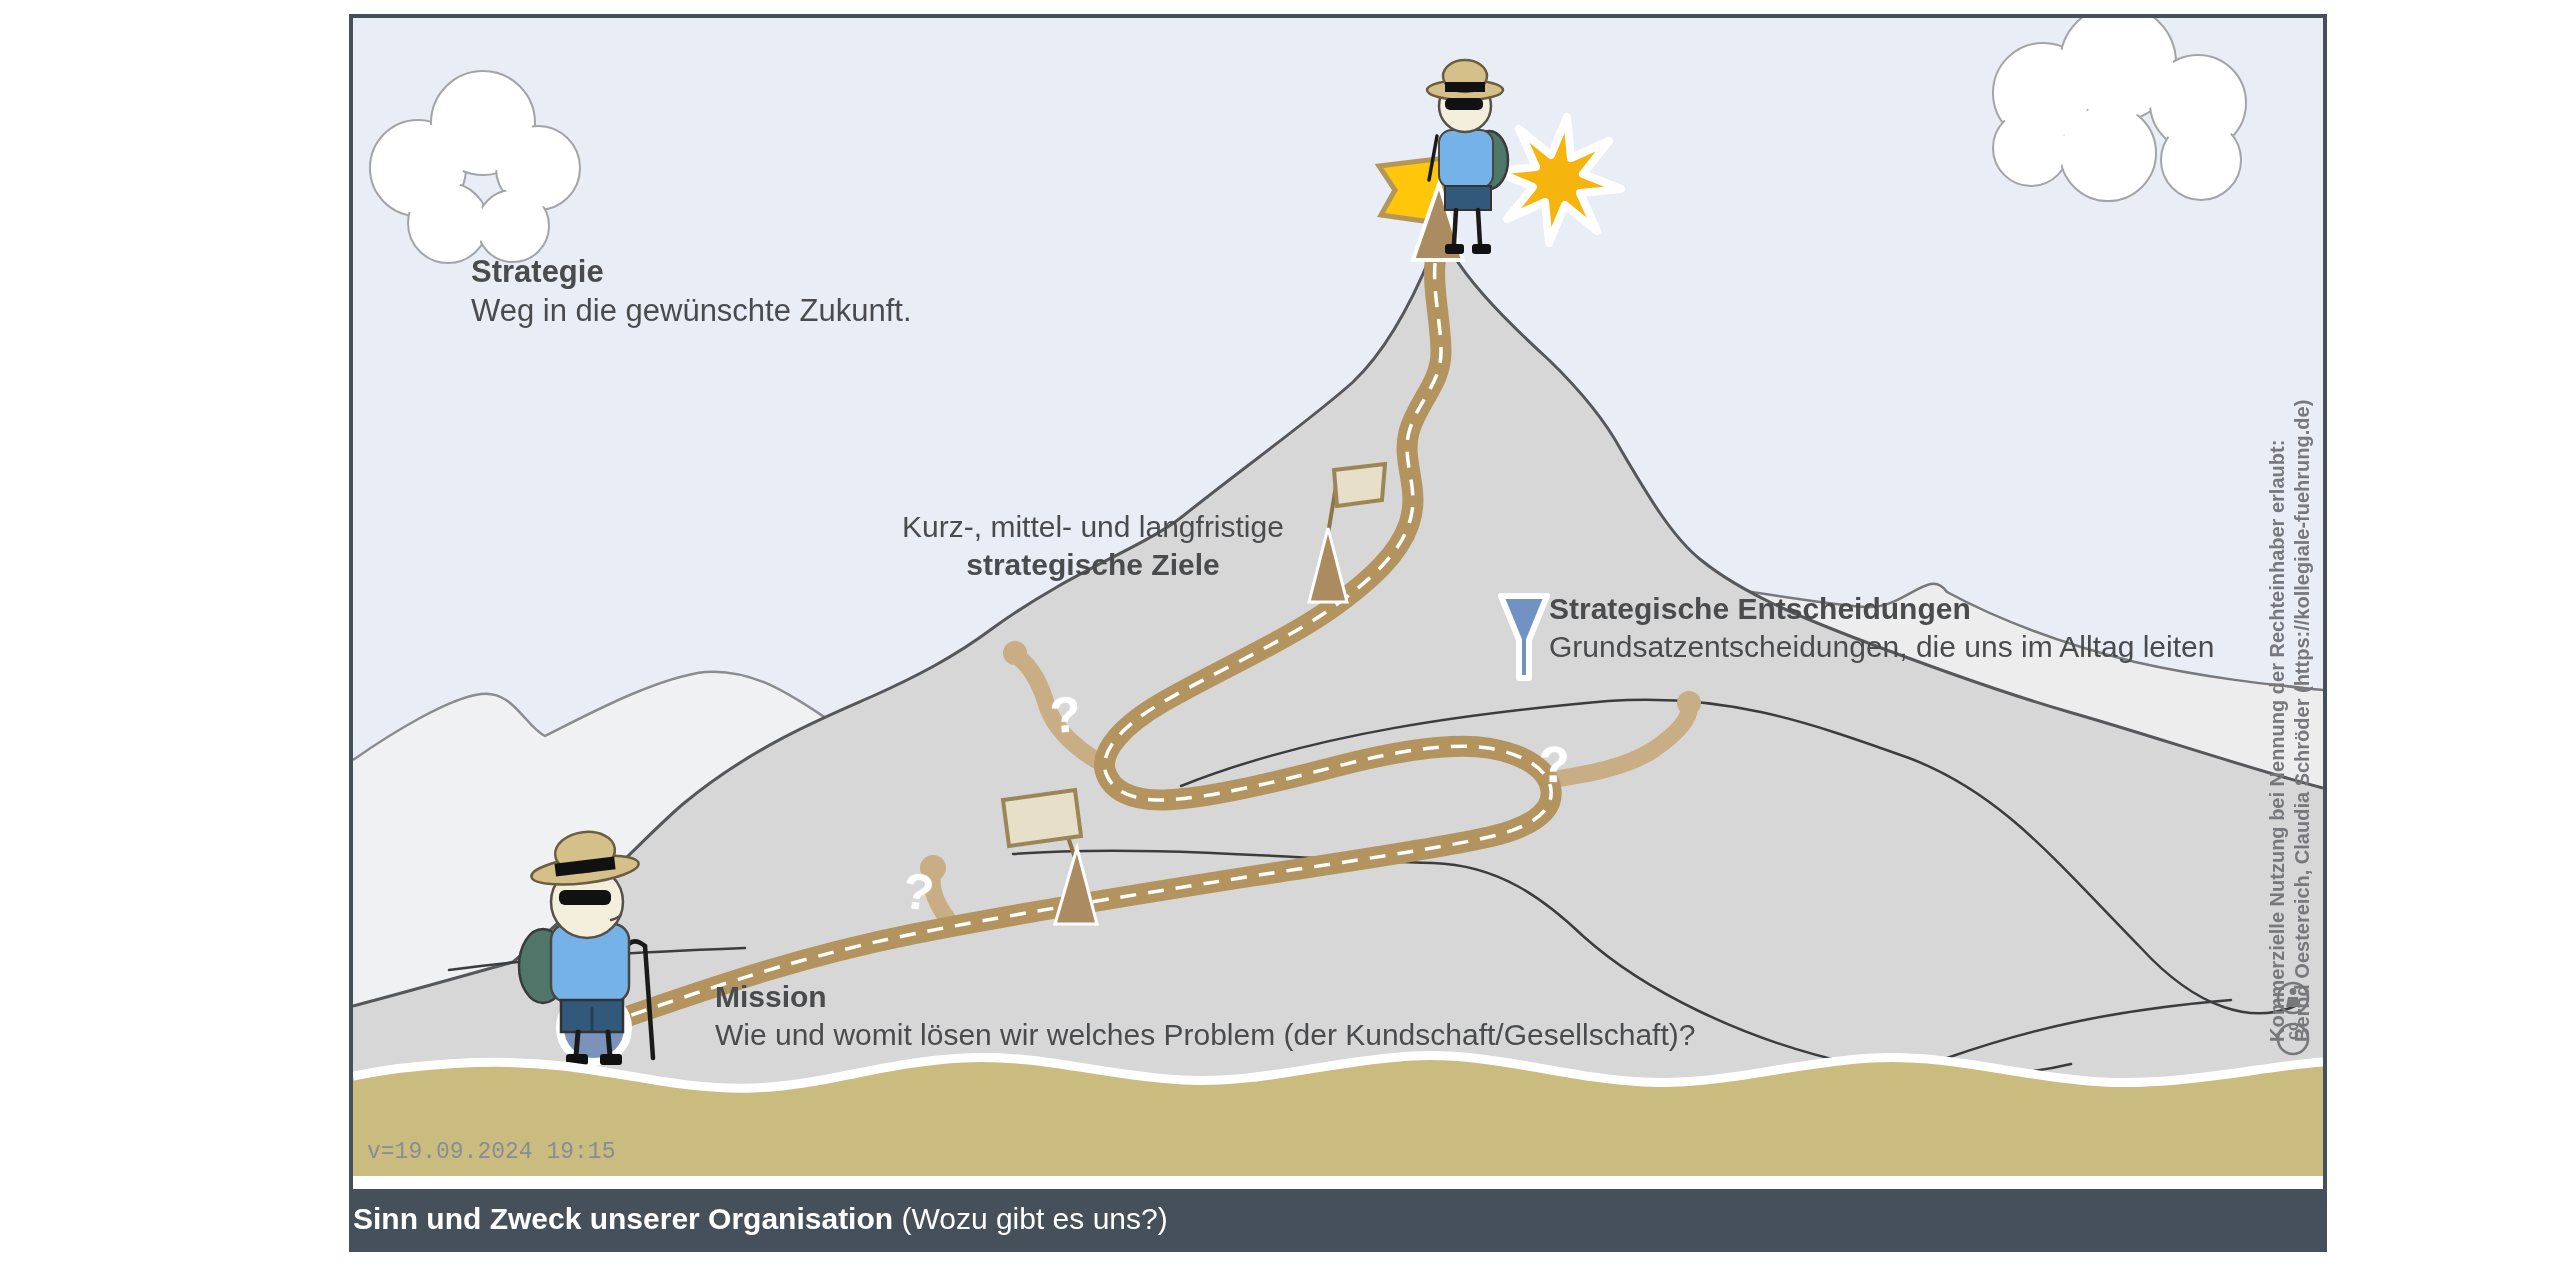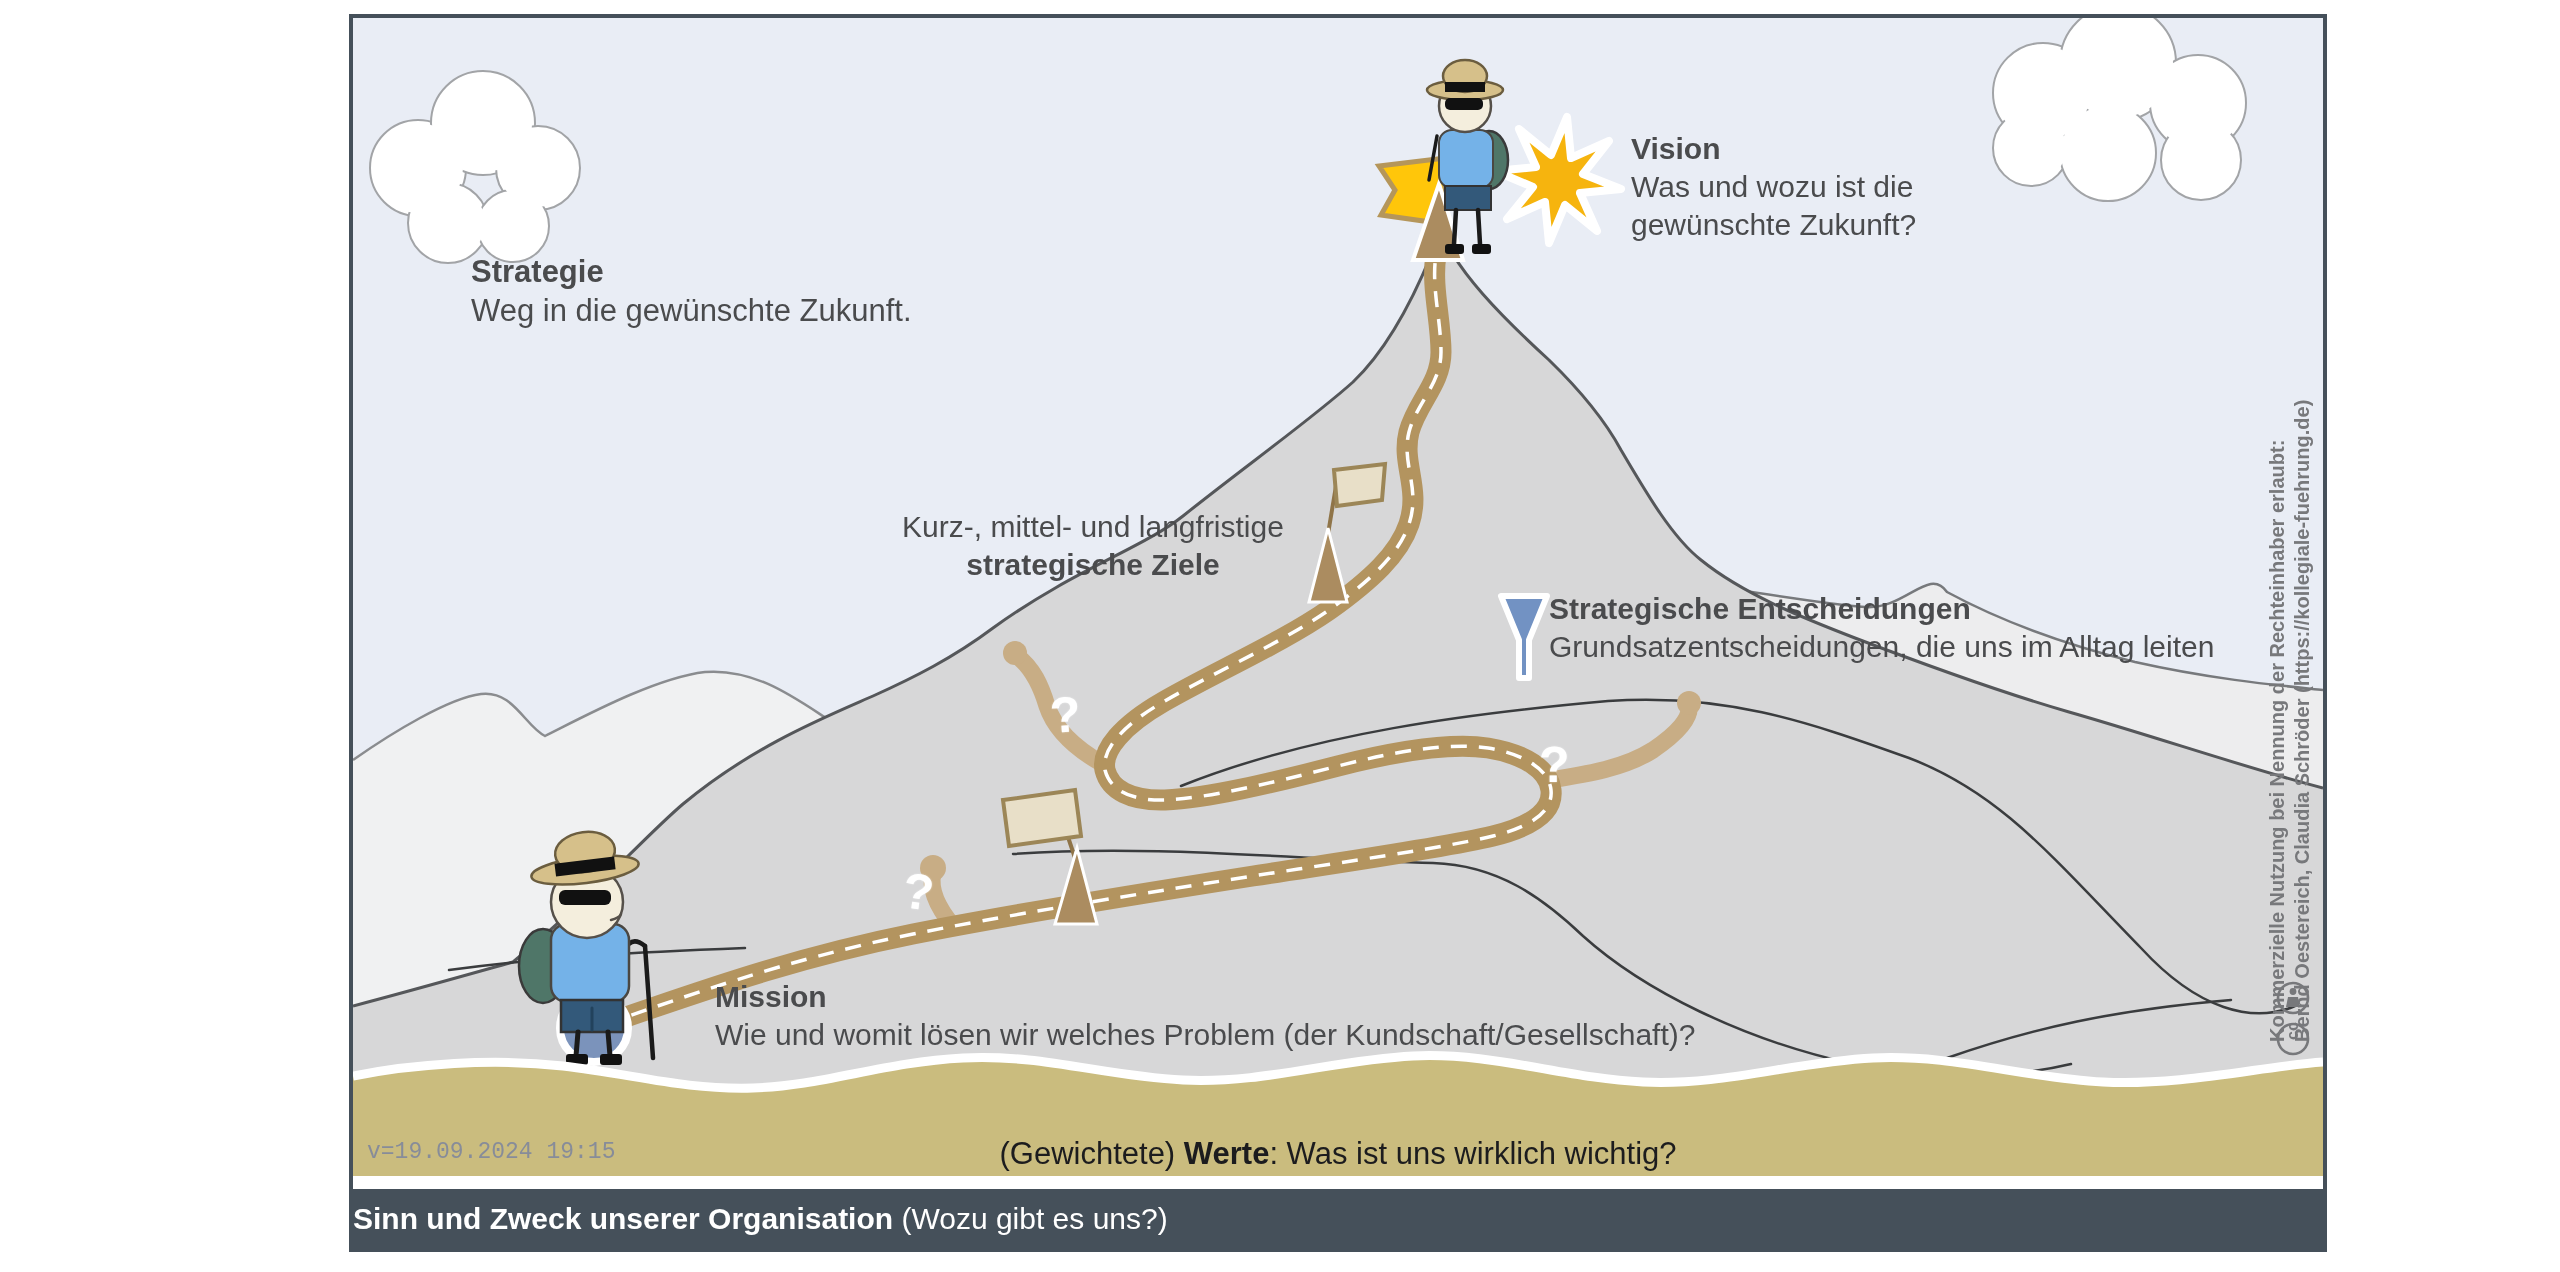--- a/index.html
+++ b/index.html
@@ -198,44 +198,36 @@
 
   <span class="qmark" style="left:550px;top:845px;transform:rotate(8deg);">?</span>
   <span class="qmark" style="left:697px;top:668px;transform:rotate(-4deg);">?</span>
   <span class="qmark" style="left:1186px;top:718px;">?</span>
 
   <div class="lbl strategie">
     <div class="b">Strategie</div>
     <div>Weg in die gewünschte Zukunft.</div>
   </div>
 
-  <div class="lbl vision">
-    <div class="b">Vision</div>
-    <div>Was und wozu ist die</div>
-    <div>gewünschte Zukunft?</div>
-  </div>
 
   <div class="lbl ziele">
     <div>Kurz-, mittel- und langfristige</div>
     <div class="b">strategische Ziele</div>
   </div>
 
   <div class="lbl entsch">
     <div class="b">Strategische Entscheidungen</div>
     <div>Grundsatzentscheidungen, die uns im Alltag leiten</div>
   </div>
 
   <div class="lbl mission">
     <div class="b">Mission</div>
     <div>Wie und womit lösen wir welches Problem (der Kundschaft/Gesellschaft)?</div>
   </div>
 
-  <div class="lbl werte">
-    <span>(Gewichtete) </span><span class="b">Werte</span><span>: Was ist uns wirklich wichtig?</span>
-  </div>
 
   <div class="lbl sinn">
     <span class="b">Sinn und Zweck unserer Organisation</span><span> (Wozu gibt es uns?)</span>
   </div>
 
   <div class="lbl version">v=19.09.2024 19:15</div>
 
   <div class="license-wrap">
     <div class="license-inner">
       <div>Kommerzielle Nutzung bei Nennung der Rechteinhaber erlaubt:</div>

